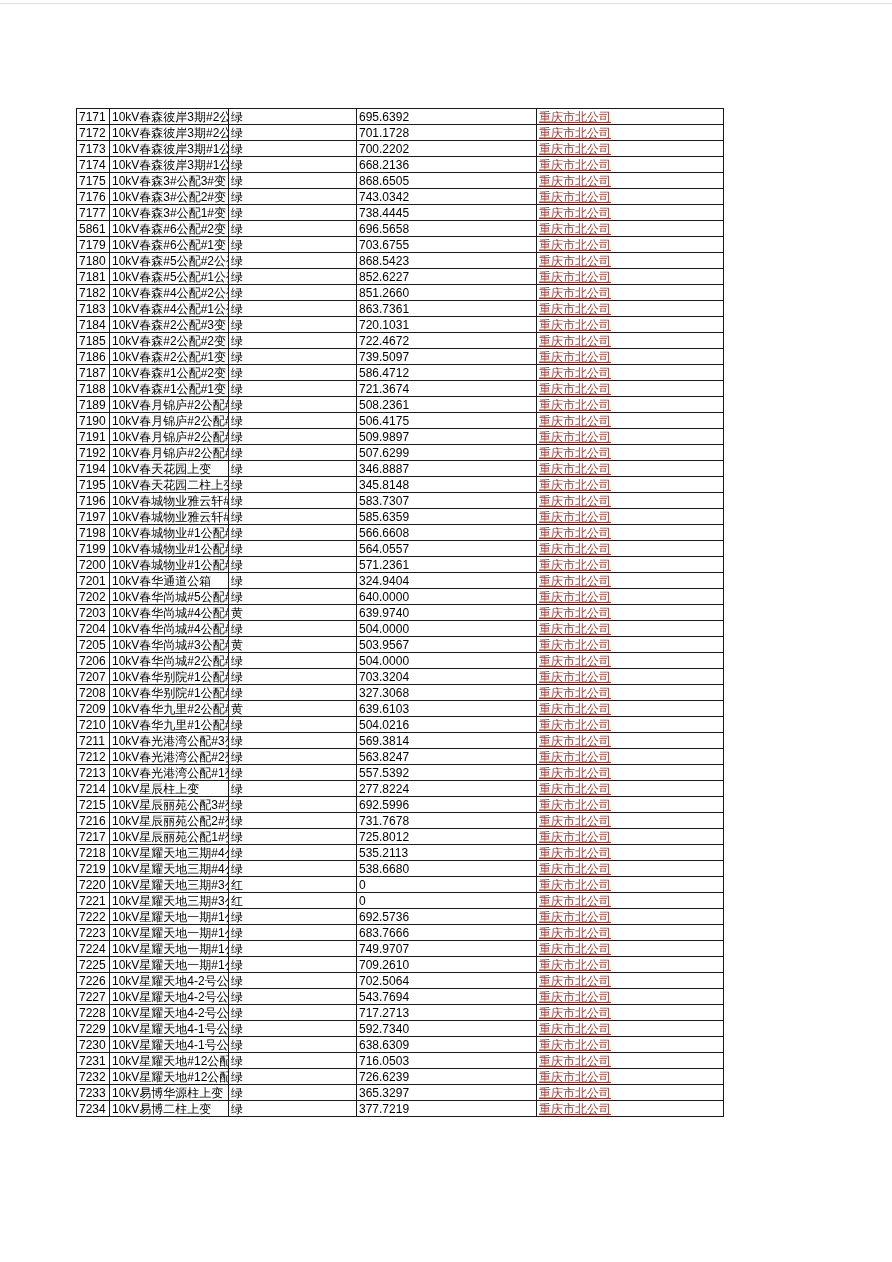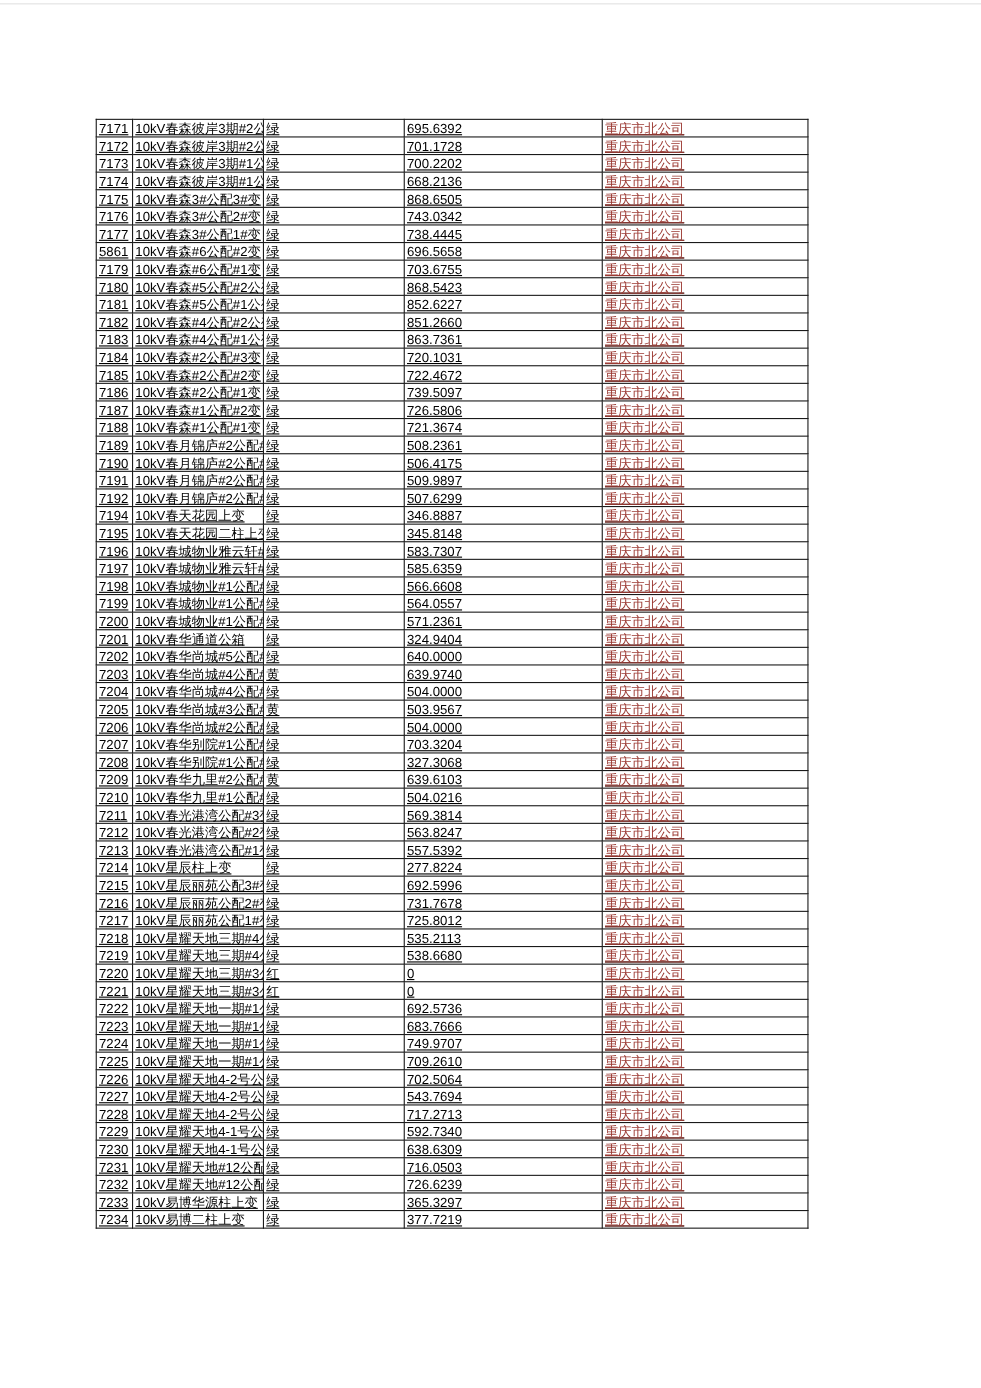--- a/index.html
+++ b/index.html
@@ -12,25 +12,24 @@
     font-family: "Liberation Sans", "DejaVu Sans", sans-serif;
   }
   .top-divider {
     position: absolute;
     top: 3px; left: 0;
     width: 892px; height: 1px;
     background: #e2e2e2;
   }
   table.data-grid {
     position: absolute;
-    left: 87px; top: 108px;
+    left: 76px; top: 108px;
     width: 647px;
     border-collapse: collapse;
     table-layout: fixed;
-    text-decoration: underline;
   }
   .data-grid td {
     border: 1px solid #1a1a1a;
     height: 16px;
     font-size: 12px;
     line-height: 14px;
     color: #000000;
     padding: 0 2px;
     vertical-align: middle;
     overflow: hidden;
@@ -187,21 +186,21 @@
     <td class="c-name">10kV春森#2公配#1变</td>
     <td class="c-status">绿</td>
     <td class="c-value">739.5097</td>
     <td class="c-company"><a>重庆市北公司</a></td>
   </tr>
 
   <tr>
     <td class="c-id">7187</td>
     <td class="c-name">10kV春森#1公配#2变</td>
     <td class="c-status">绿</td>
-    <td class="c-value">726.5806</td>
+    <td class="c-value">586.4712</td>
     <td class="c-company"><a>重庆市北公司</a></td>
   </tr>
 
   <tr>
     <td class="c-id">7188</td>
     <td class="c-name">10kV春森#1公配#1变</td>
     <td class="c-status">绿</td>
     <td class="c-value">721.3674</td>
     <td class="c-company"><a>重庆市北公司</a></td>
   </tr>

